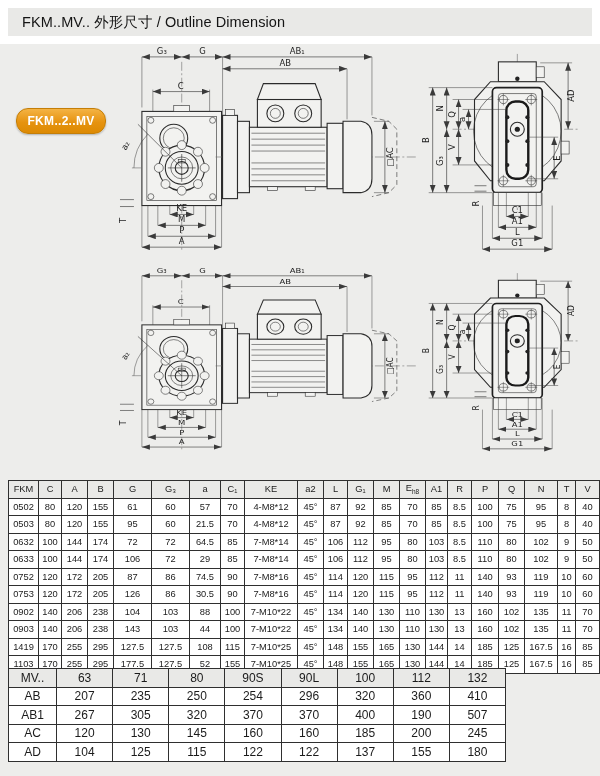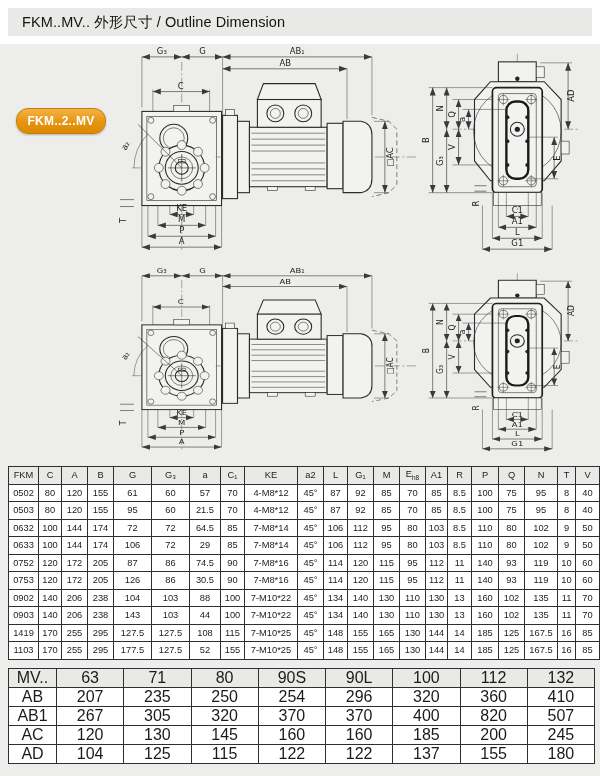--- a/index.html
+++ b/index.html
@@ -42,24 +42,24 @@
   svg .ph{fill:none;stroke:#4a4a4a;stroke-width:0.7;stroke-dasharray:5 3;}
   svg .lbl{font-family:"DejaVu Sans",sans-serif;font-size:8.5px;fill:#1c1c1c;text-anchor:middle;}
   svg .dot{fill:#222;stroke:none;}
   
   .tbl{border-collapse:collapse;table-layout:fixed;background:#ffffff;position:absolute;}
   .tbl th,.tbl td{
     border:1px solid #2f2f2f;text-align:center;vertical-align:middle;
     font-weight:normal;padding:0;color:#1b1b1b;white-space:nowrap;overflow:hidden;
   }
   .tbl sub{font-size:6.5px;}
-  #dim-table{left:8px;top:422px;width:587px;font-size:9.3px;}
+  #dim-table{left:8px;top:436px;width:587px;font-size:9.3px;}
   #dim-table th{height:16.5px;background:#e9e9e7;}
   #dim-table td{height:16.5px;}
-  #mv-table{left:8px;top:624px;width:587px;font-size:16px;}
+  #mv-table{left:8px;top:624px;width:498px;font-size:12px;}
   #mv-table th{height:17.5px;background:#e9e9e7;}
   #mv-table td{height:17.5px;}
 </style>
 </head>
 <body>
 
 <div class="page">
 
   <div class="title-bar">
     <span>FKM..MV.. 外形尺寸 / Outline Dimension</span>
@@ -587,21 +587,21 @@
             <td>410</td>
           </tr>
           <tr>
             <td>AB1</td>
             <td>267</td>
             <td>305</td>
             <td>320</td>
             <td>370</td>
             <td>370</td>
             <td>400</td>
-            <td>820</td>
+            <td>190</td>
             <td>507</td>
           </tr>
           <tr>
             <td>AC</td>
             <td>120</td>
             <td>130</td>
             <td>145</td>
             <td>160</td>
             <td>160</td>
             <td>185</td>

